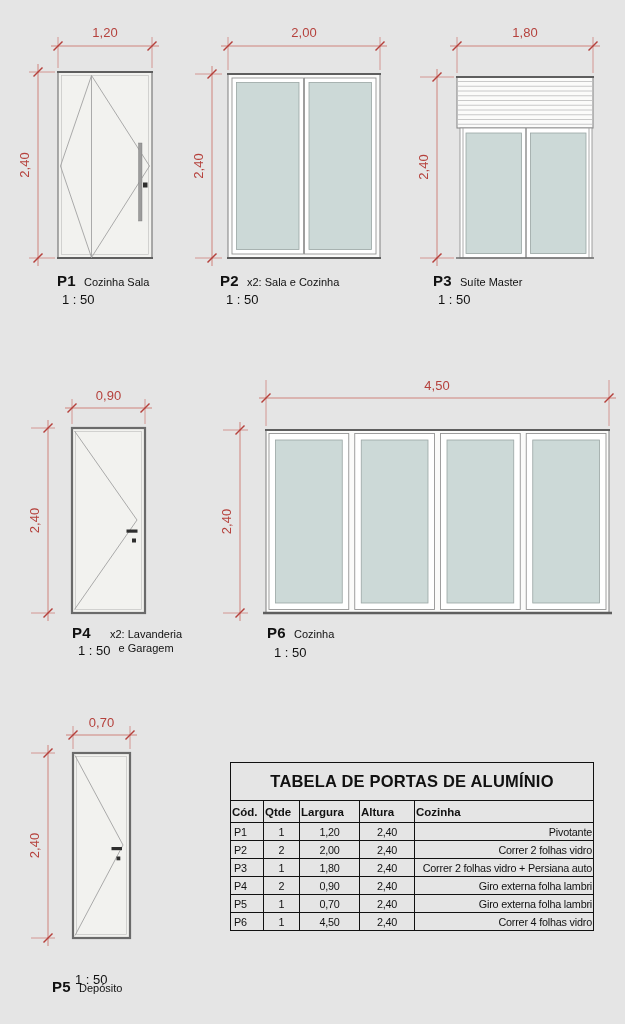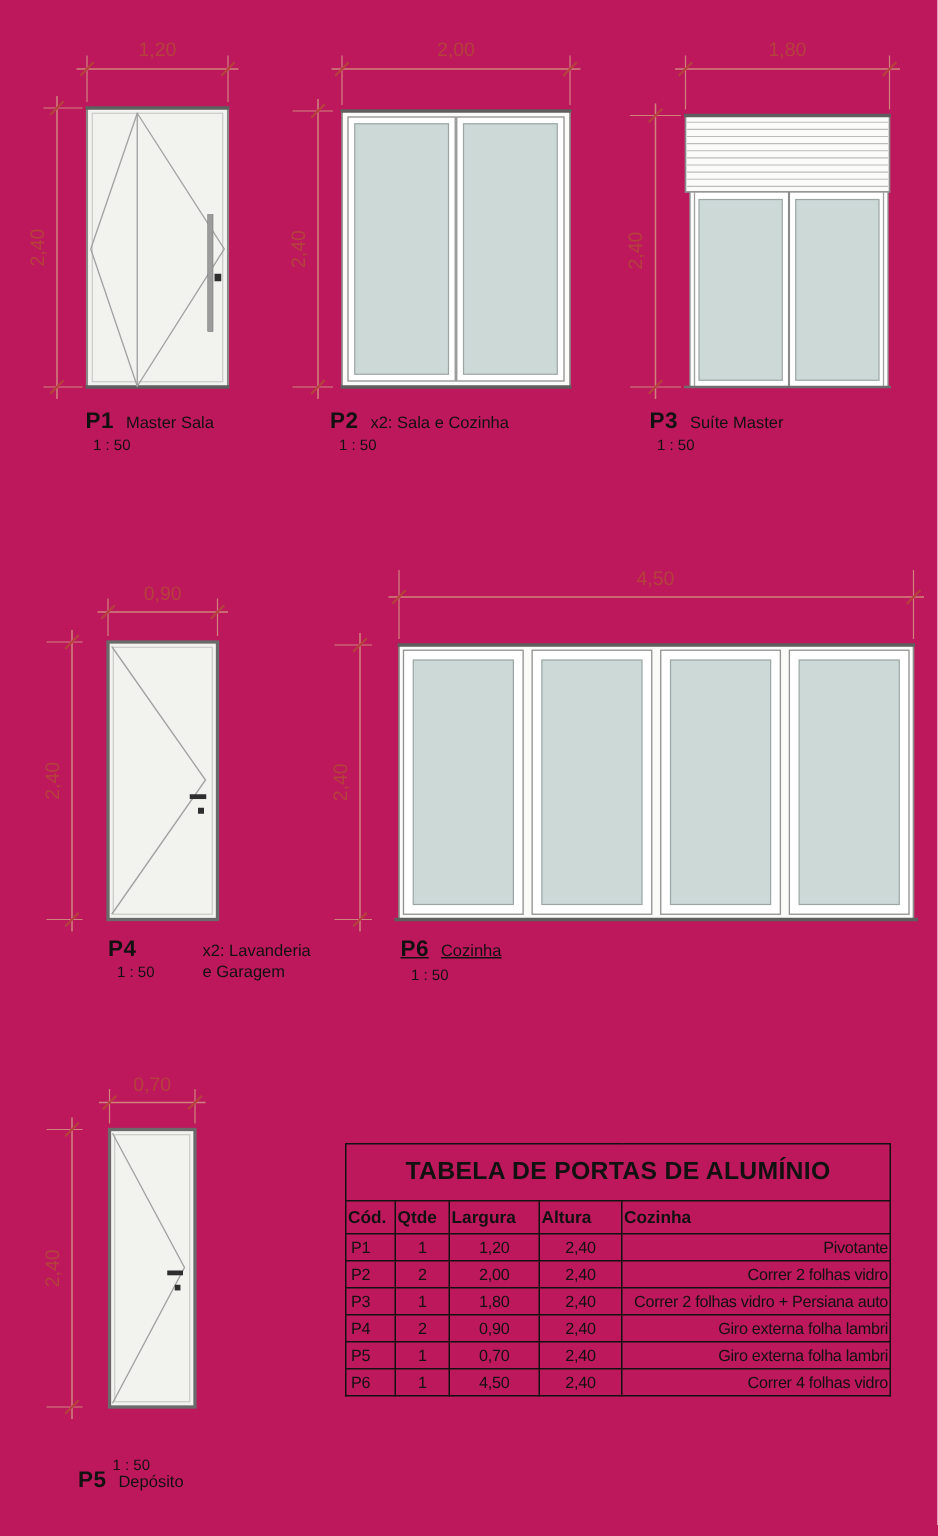--- a/index.html
+++ b/index.html
@@ -1,17 +1,17 @@
 <!DOCTYPE html>
 <html style="--dimension_red: #b5413c; --dimension_line: #cf837d; --glass_fill: #ccd9d7; --line_ink: #111111;"><head>
 <meta charset="utf-8">
 <style>
   html,body{margin:0;padding:0;background:#ffffff;}
   #canvas{
-    position:relative;width:625px;height:1024px;background:#be185d;overflow:hidden;
+    position:relative;width:625px;height:1024px;background:#e5e5e5;overflow:hidden;
     font-family:"Liberation Sans", sans-serif;color:var(--line_ink,#111);
   }
   #drawing-svg{position:absolute;left:0;top:0;}
 
   
   .dext{stroke:var(--dimension_line,#d9a09a);stroke-width:0.8;}
   .dline{stroke:var(--dimension_line,#cf837d);stroke-width:1;}
   .dtick{stroke:var(--dimension_red,#b5413c);stroke-width:1.5;}
   svg text.dtext{
     fill:var(--dimension_red,#b5413c);
@@ -31,21 +31,21 @@
   .stripe{stroke:#bcbcbc;stroke-width:0.8;}
   .hardware{fill:#2e2e2e;}
   .handlebar{fill:#9c9c9c;stroke:#777;stroke-width:0.4;}
 
   
   .door-label{position:absolute;white-space:nowrap;}
   .door-label .code{font-size:15px;font-weight:bold;letter-spacing:0.3px;}
   .door-label .desc{font-size:11px;margin-left:8px;}
   .desc-block{position:absolute;font-size:11px;line-height:14px;white-space:nowrap;}
   .desc-block span{display:block;}
-  .scale-label{position:absolute;font-size:10px;white-space:nowrap;}
+  .scale-label{position:absolute;font-size:13px;white-space:nowrap;}
 
   
   #schedule{
     position:absolute;left:230px;top:762px;width:363px;
     border-collapse:collapse;table-layout:fixed;
     border:1.6px solid #111;color:#111;
   }
   #schedule td{border:1px solid #111;overflow:hidden;white-space:nowrap;}
   #schedule .title-cell{
     height:35px;text-align:center;font-weight:bold;font-size:16.5px;
@@ -230,44 +230,44 @@
       <line class="dext" x1="31" y1="753" x2="55" y2="753"></line>
       <line class="dext" x1="31" y1="938" x2="55" y2="938"></line>
       <line class="dline" x1="48" y1="745" x2="48" y2="946"></line>
       <line class="dtick" x1="43.5" y1="757.5" x2="52.5" y2="748.5"></line>
       <line class="dtick" x1="43.5" y1="942.5" x2="52.5" y2="933.5"></line>
       <text class="dtext" x="39" y="845.5" text-anchor="middle" transform="rotate(-90 39 845.5)">2,40</text>
     </g>
   </svg>
 
   <div class="door-label" style="left:57px;top:272px;">
-    <span class="code">P1</span><span class="desc">Master Sala</span>
+    <span class="code">P1</span><span class="desc">Cozinha Sala</span>
   </div>
   <div class="scale-label" style="left:62px;top:292px;">1 : 50</div>
 
   <div class="door-label" style="left:220px;top:272px;">
     <span class="code">P2</span><span class="desc">x2: Sala e Cozinha</span>
   </div>
   <div class="scale-label" style="left:226px;top:292px;">1 : 50</div>
 
   <div class="door-label" style="left:433px;top:272px;text-align:right;">
     <span class="code">P3</span><span class="desc">Suíte Master</span>
   </div>
   <div class="scale-label" style="left:438px;top:292px;">1 : 50</div>
 
   <div class="door-label" style="left:72px;top:624px;">
     <span class="code">P4</span>
   </div>
-  <div class="desc-block" style="left:135px;top:627px;">
+  <div class="desc-block" style="left:110px;top:627px;text-align:center;">
     <span>x2: Lavanderia</span>
     <span>e Garagem</span>
   </div>
   <div class="scale-label" style="left:78px;top:643px;">1 : 50</div>
 
-  <div class="door-label" style="left:267px;top:624px;text-decoration:underline;">
+  <div class="door-label" style="left:267px;top:624px;">
     <span class="code">P6</span><span class="desc">Cozinha</span>
   </div>
   <div class="scale-label" style="left:274px;top:645px;">1 : 50</div>
 
   <div class="door-label" style="left:52px;top:951px;margin-top:27px;">
     <span class="code">P5</span><span class="desc">Depósito</span>
   </div>
   <div class="scale-label" style="left:75px;top:972px;">1 : 50</div>
 
   <table id="schedule">

